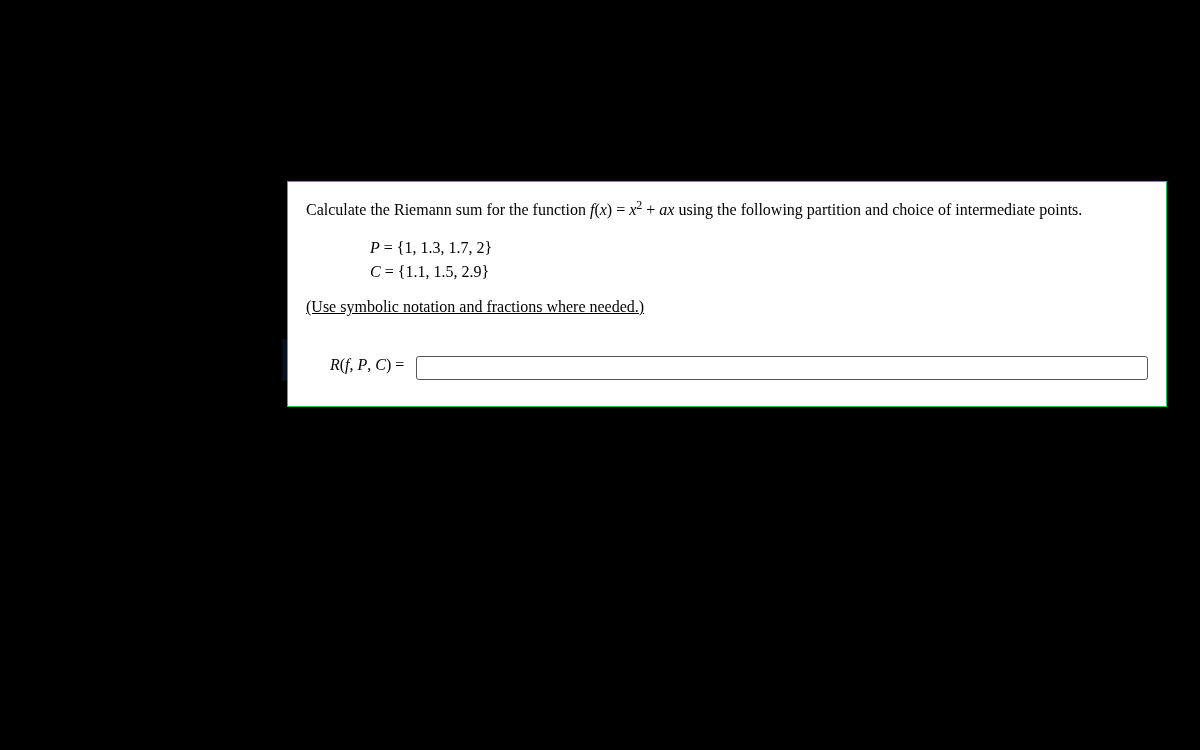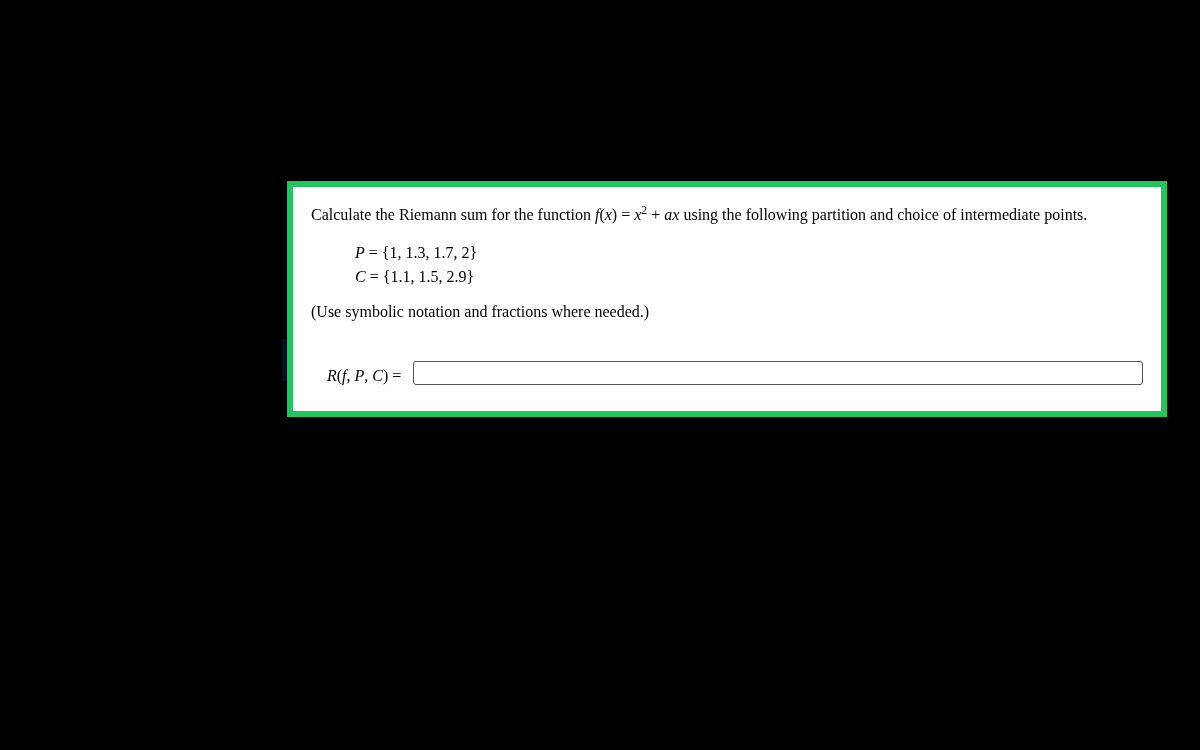--- a/index.html
+++ b/index.html
@@ -15,50 +15,51 @@
       font-size: 16px;
       color: #000;
       position: relative;
     }
     .question-container {
       position: absolute;
       left: 287px;
       top: 181px;
       width: 880px;
       background: #fff;
-      border: 6px solid #22c55e;
+      border: 1px solid #22c55e;
       padding: 16px 18px 26px 18px;
     }
     .question-text {
       margin-bottom: 14px;
       line-height: 1.5;
     }
     .math-italic {
       font-style: italic;
     }
     .sup {
       font-size: 0.75em;
       vertical-align: super;
       line-height: 0;
     }
     .given-block {
-      margin-left: 44px;
+      margin-left: 64px;
       margin-bottom: 14px;
       line-height: 1.5;
     }
     .given-line {
       display: block;
     }
     .note {
       margin-bottom: 40px;
+      text-decoration: underline;
     }
     .answer-row {
       display: flex;
-      align-items: flex-end;
-      margin-left: 16px;
+      align-items: flex-start;
+      margin-left: 24px;
     }
     .answer-label {
       font-style: italic;
       margin-right: 12px;
       white-space: nowrap;
     }
     .answer-input {
       flex: 1;
       height: 24px;
       border: 1px solid #555;

